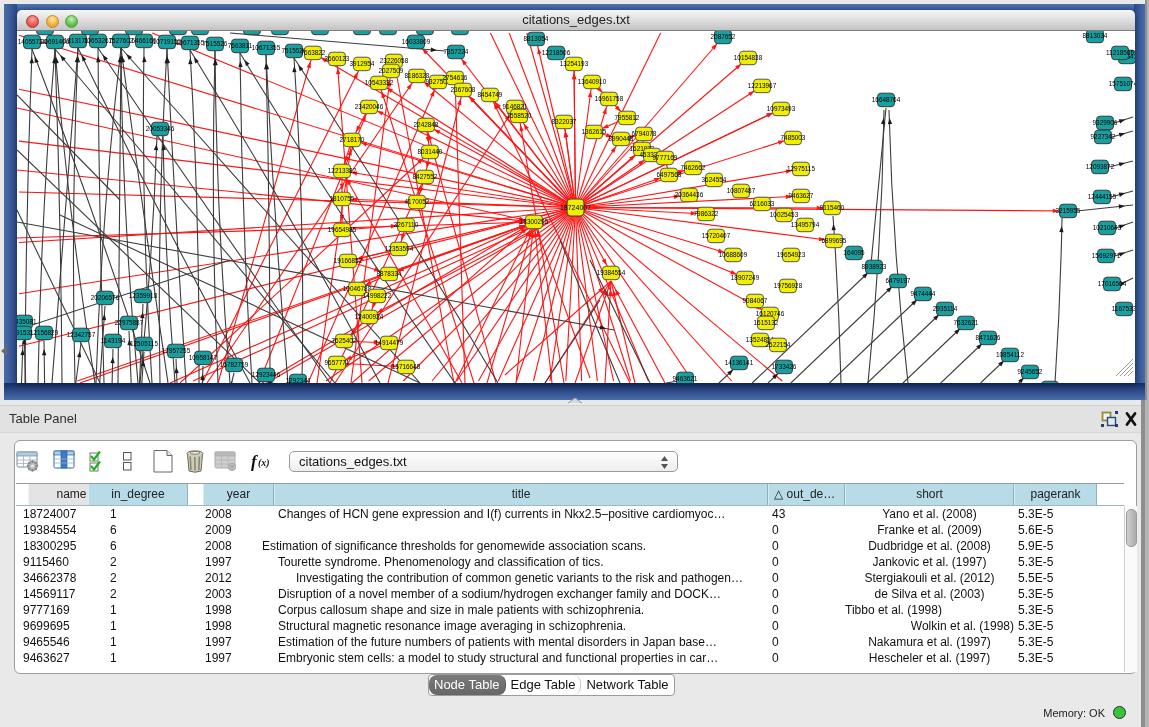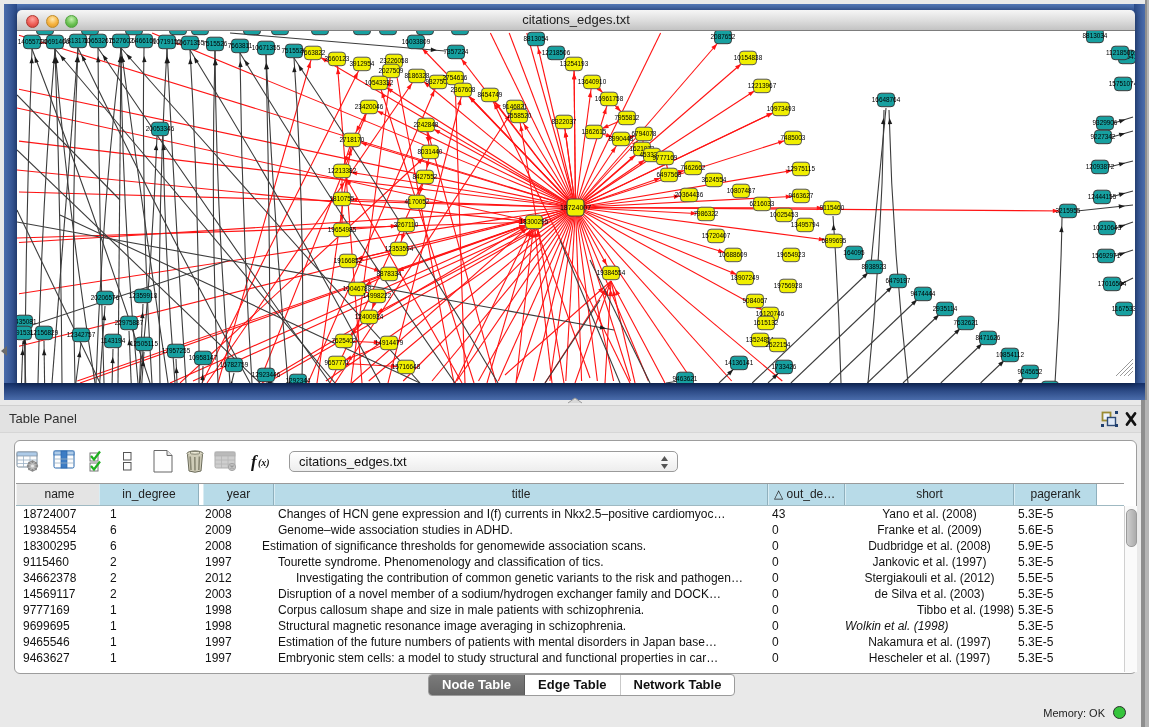--- a/index.html
+++ b/index.html
@@ -34,21 +34,21 @@
   .hc.gray{background:#e4e4e4;border-left:1px solid #f3f3f3;border-right:1px solid #b5b5b5;}
   #tbody{left:16px;top:506px;width:1110px;height:161px;background:#fff;overflow:hidden;font-size:12px;color:#111;}
   .tr{position:absolute;height:16px;line-height:16px;white-space:nowrap;}
   .td{position:absolute;overflow:hidden;white-space:nowrap;}
   
   #sbar{left:1124px;top:506px;width:13px;height:166px;background:#fafafa;border-left:1px solid #d0d0d0;box-sizing:border-box;}
   #sthumb{left:1126px;top:509px;width:9px;height:36px;background:linear-gradient(to right,#cfcfcf,#ababab);border:1px solid #9a9a9a;border-radius:5px;}
   
   #tabrow{left:0;top:674px;width:1149px;height:27px;background:#e9e9e9;}
   #seg{left:428px;top:674px;height:20px;border:1px solid #9b9b9b;border-radius:4px;overflow:hidden;background:#fff;display:flex;}
-  .segi{height:20px;line-height:20px;font-size:13px;font-weight:bold;color:#111;padding:0 13px;border-right:1px solid #c9c9c9;}
+  .segi{height:20px;line-height:20px;font-size:13px;font-weight:normal;color:#111;padding:0 5px;border-right:1px solid #c9c9c9;border-radius:8px;}
   .segi.on{background:linear-gradient(#7b7b7b,#666);color:#fff;border-right:1px solid #5a5a5a;}
   
   #status{left:0;top:701px;width:1149px;height:26px;background:#e9e9e9;}
   #mem{position:absolute;right:44px;top:6px;font-size:11px;color:#222;}
   #dot{position:absolute;right:23px;top:5px;width:13px;height:13px;border-radius:50%;background:#35c43c;border:1.5px solid #2d2d2d;box-sizing:border-box;}
   
   #redge1a{left:1145px;top:0px;width:2px;height:400px;background:#8e8e8e;}
   #redge1b{left:1147px;top:0px;width:2px;height:400px;background:#b5b5b5;}
   #redge2a{left:1141px;top:400px;width:4px;height:327px;background:#8e8e8e;}
   #redge2b{left:1145px;top:400px;width:4px;height:327px;background:#b5b5b5;}
@@ -852,43 +852,42 @@
 </g>
 </svg>
 <div class="abs" id="combo">
     <div class="ct">citations_edges.txt</div>
   <svg style="position:absolute;right:8px;top:3px" width="9" height="15" viewBox="0 0 9 15">
    <path d="M4.5 1 L8 6 L1 6 Z" fill="#555"></path>
       <path d="M4.5 14 L8 9 L1 9 Z" fill="#555"></path>
   </svg>
 </div>
 <div class="abs" id="thead">
-  <div class="hc gray" style="left:0px;width:87px;text-align:center;">name</div>
-  <div class="hc" style="left:83px;width:100px;">in_degree</div>
+  <div class="hc gray" style="left:12px;width:87px;text-align:center;">name</div>
+  <div class="hc" style="left:72px;width:100px;">in_degree</div>
   <div class="hc" style="left:187px;width:71px;">year</div>
   <div class="hc" style="left:258px;width:494px;">title</div>
   <div class="hc" style="left:752px;width:77px;text-align:left;padding-left:5px;box-sizing:border-box;">△ out_de…</div>
   <div class="hc" style="left:829px;width:169px;">short</div>
   <div class="hc" style="left:998px;width:83px;">pagerank</div>
 </div>
 <div class="abs" id="tbody">
     <div class="tr" style="top:0px;left:0;width:1110px;">
       <div class="td" style="left:7px;width:84px;">18724007</div>
       <div class="td" style="left:94px;width:90px;">1</div>
       <div class="td" style="left:189px;width:66px;">2008</div>
       <div class="td" style="left:262px;width:492px;">Changes of HCN gene expression and I(f) currents in Nkx2.5–positive cardiomyoc…</div>
       <div class="td" style="left:756px;width:68px;">43</div>
       <div class="td" style="left:829px;width:169px;text-align:center;">Yano et al. (2008)</div>
       <div class="td" style="left:1002px;width:80px;">5.3E-5</div>
     </div>
 <div class="tr" style="top:16px;left:0;width:1110px;">
       <div class="td" style="left:7px;width:84px;">19384554</div>
       <div class="td" style="left:94px;width:90px;">6</div>
       <div class="td" style="left:189px;width:66px;">2009</div>
-      <div class="td" style="left:262px;width:492px;">Genome–wide association studies in ADHD.</div>
       <div class="td" style="left:756px;width:68px;">0</div>
       <div class="td" style="left:829px;width:169px;text-align:center;">Franke et al. (2009)</div>
       <div class="td" style="left:1002px;width:80px;">5.6E-5</div>
     </div>
 <div class="tr" style="top:32px;left:0;width:1110px;">
       <div class="td" style="left:7px;width:84px;">18300295</div>
       <div class="td" style="left:94px;width:90px;">6</div>
       <div class="td" style="left:189px;width:66px;">2008</div>
       <div class="td" style="left:246px;width:492px;">Estimation of significance thresholds for genomewide association scans.</div>
       <div class="td" style="left:756px;width:68px;">0</div>
@@ -921,30 +920,30 @@
       <div class="td" style="left:756px;width:68px;">0</div>
       <div class="td" style="left:829px;width:169px;text-align:center;">de Silva et al. (2003)</div>
       <div class="td" style="left:1002px;width:80px;">5.3E-5</div>
     </div>
 <div class="tr" style="top:96px;left:0;width:1110px;">
       <div class="td" style="left:7px;width:84px;">9777169</div>
       <div class="td" style="left:94px;width:90px;">1</div>
       <div class="td" style="left:189px;width:66px;">1998</div>
       <div class="td" style="left:262px;width:492px;">Corpus callosum shape and size in male patients with schizophrenia.</div>
       <div class="td" style="left:756px;width:68px;">0</div>
-      <div class="td" style="left:829px;width:169px;text-align:right;">Tibbo et al. (1998)</div>
+      <div class="td" style="left:829px;width:169px;text-align:left;">Tibbo et al. (1998)</div>
       <div class="td" style="left:1002px;width:80px;">5.3E-5</div>
     </div>
 <div class="tr" style="top:112px;left:0;width:1110px;">
       <div class="td" style="left:7px;width:84px;">9699695</div>
       <div class="td" style="left:94px;width:90px;">1</div>
       <div class="td" style="left:189px;width:66px;">1998</div>
       <div class="td" style="left:262px;width:492px;">Structural magnetic resonance image averaging in schizophrenia.</div>
       <div class="td" style="left:756px;width:68px;">0</div>
-      <div class="td" style="left:829px;width:169px;text-align:left;font-style:italic;">Wolkin et al. (1998)</div>
+      <div class="td" style="left:829px;width:169px;text-align:right;">Wolkin et al. (1998)</div>
       <div class="td" style="left:1002px;width:80px;">5.3E-5</div>
     </div>
 <div class="tr" style="top:128px;left:0;width:1110px;">
       <div class="td" style="left:7px;width:84px;">9465546</div>
       <div class="td" style="left:94px;width:90px;">1</div>
       <div class="td" style="left:189px;width:66px;">1997</div>
       <div class="td" style="left:262px;width:492px;">Estimation of the future numbers of patients with mental disorders in Japan base…</div>
       <div class="td" style="left:756px;width:68px;">0</div>
       <div class="td" style="left:829px;width:169px;text-align:center;">Nakamura et al. (1997)</div>
       <div class="td" style="left:1002px;width:80px;">5.3E-5</div>

